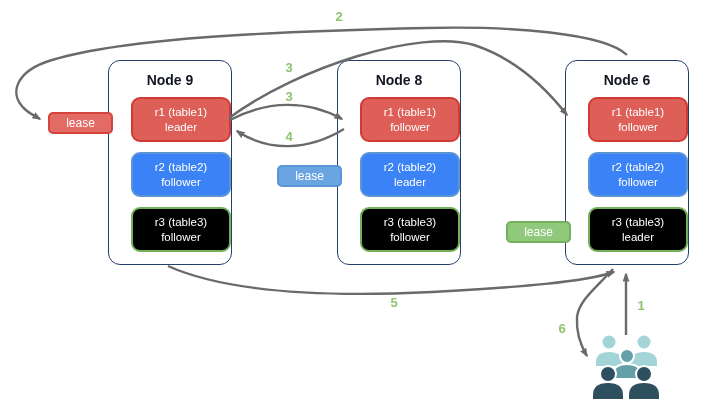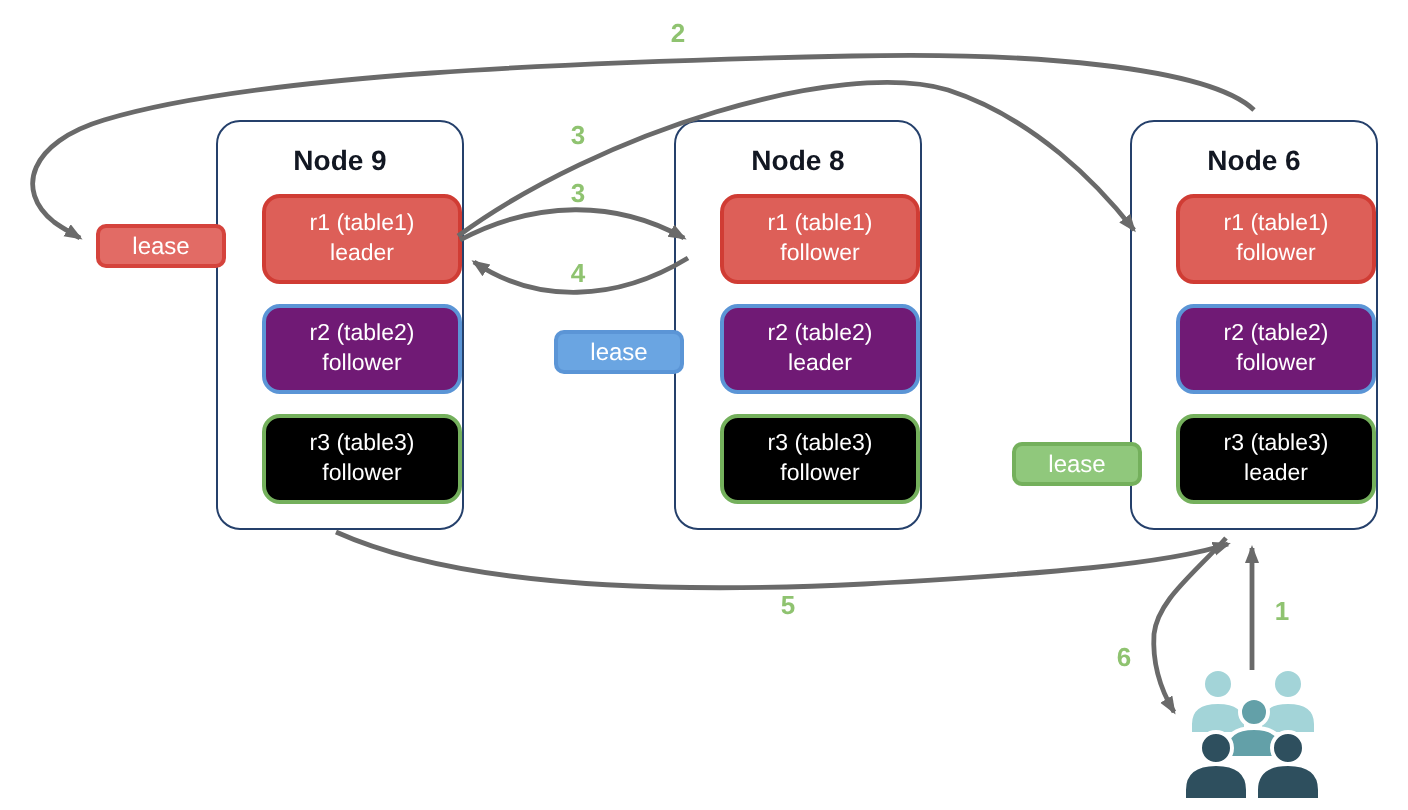--- a/index.html
+++ b/index.html
@@ -18,21 +18,21 @@
     position:absolute; top:11px; left:0; right:0; text-align:center;
     font-weight:bold; font-size:14px; color:#121722;
   }
   .rep {
     position:absolute; left:10px; width:100px; height:45px; box-sizing:border-box;
     border-radius:9px; color:#ffffff; font-size:11.5px; line-height:1.3;
     display:flex; flex-direction:column; align-items:center; justify-content:center;
     border:2px solid transparent; text-align:center;margin-left:12px;
   }
   .rep.red   { background:#dd5f58; border-color:#d03c34; }
-  .rep.blue  { background:#701a75; border-color:#5b95d6; }
+  .rep.blue  { background:#3b82f6; border-color:#5b95d6; }
   .rep.green { background:#000000; border-color:#74b05c; }
   .rep.p1 { top:36px; } .rep.p2 { top:91px; } .rep.p3 { top:146px; }
 
   .lease {
     position:absolute; width:65px; height:22px; box-sizing:border-box;
     border-radius:5px; color:#ffffff; font-size:12px; text-align:center;
     line-height:19px; z-index:3;
   }
   .lease.red   { left:48px;  top:112px; background:#e26b65; border:2px solid #d5433c; }
   .lease.blue  { left:277px; top:165px; background:#6aa5e2; border:2px solid #5b95d6; }

